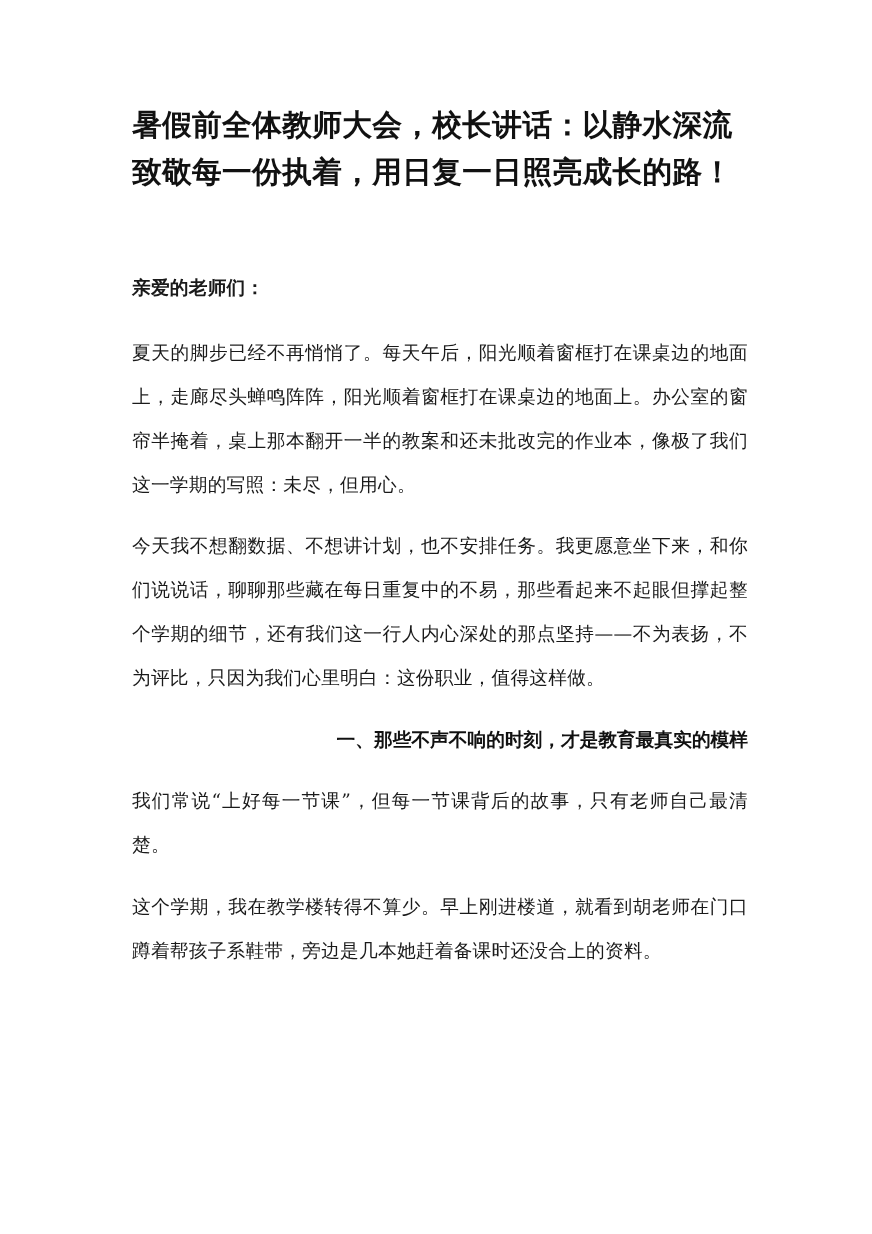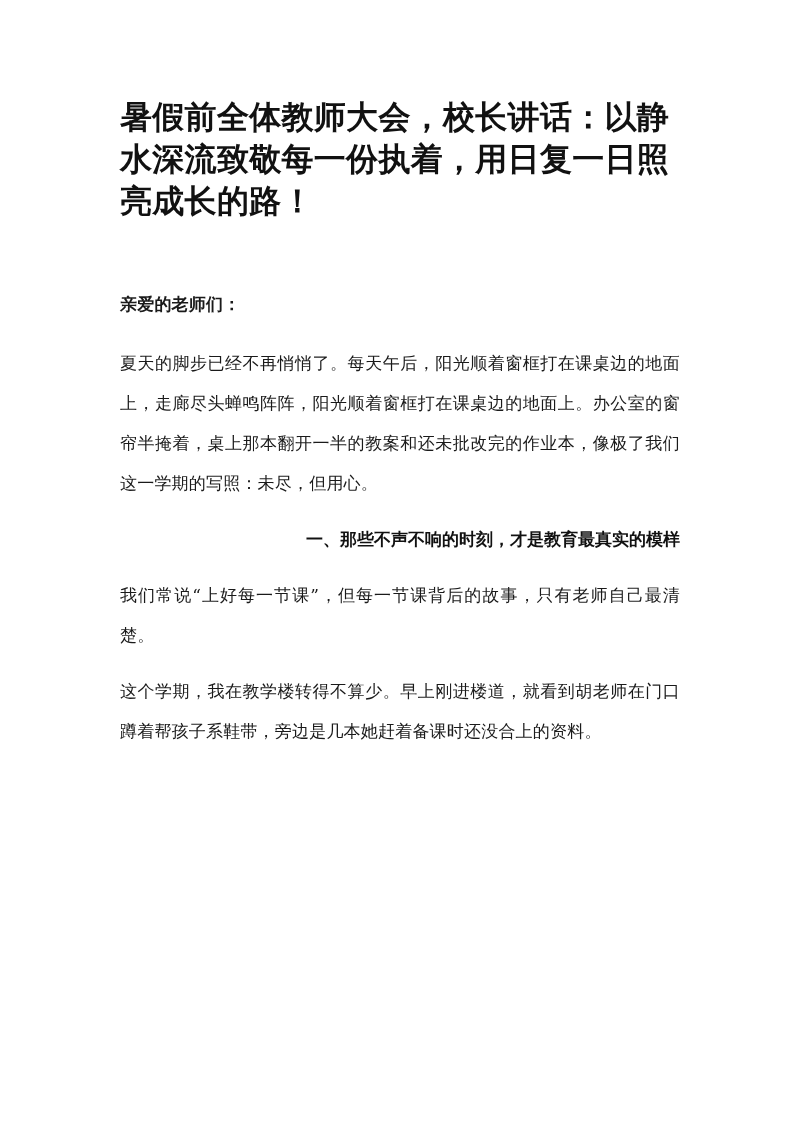--- a/index.html
+++ b/index.html
@@ -15,23 +15,23 @@
     font-family: "DejaVu Serif", "Liberation Serif", serif;
     color: #1a1a1a;
   }
   .page {
     position: absolute;
     left: 120px;
     top: 96px;
     width: 560px;
   }
   .title {
-    font-family: Liberation Serif, serif;
+    font-family: Liberation Mono, monospace;
     font-weight: bold;
-    font-size: 32px;
+    font-size: 27px;
     line-height: 42px;
     margin: 0;
     letter-spacing: 0.3px;
     color: #111;
   }
   .spacer {
     height: 62px;
   }
   .para {
     font-size: 17px;
@@ -57,18 +57,19 @@
 </head>
 <body>
 
 <div class="page">
   <h1 class="title">暑假前全体教师大会，校长讲话：以静水深流致敬每一份执着，用日复一日照亮成长的路！</h1>
   <div class="spacer"></div>
 
   <p class="para short">亲爱的老师们：</p>
 
   <p class="para">夏天的脚步已经不再悄悄了。每天午后，阳光顺着窗框打在课桌边的地面上，走廊尽头蝉鸣阵阵，阳光顺着窗框打在课桌边的地面上。办公室的窗帘半掩着，桌上那本翻开一半的教案和还未批改完的作业本，像极了我们这一学期的写照：未尽，但用心。</p>
+  <p class="para">今天我不想翻数据、不想讲计划，也不安排任务。我更愿意坐下来，和你们说说话，聊聊那些藏在每日重复中的不易，那些看起来不起眼但撑起整个学期的细节，还有我们这一行人内心深处的那点坚持——不为表扬，不为评比，只因为我们心里明白：这份职业，值得这样做。</p>
 
   <h2 class="heading">一、那些不声不响的时刻，才是教育最真实的模样</h2>
 
   <p class="para">我们常说“上好每一节课”，但每一节课背后的故事，只有老师自己最清楚。</p>
   <p class="para">这个学期，我在教学楼转得不算少。早上刚进楼道，就看到胡老师在门口蹲着帮孩子系鞋带，旁边是几本她赶着备课时还没合上的资料。</p>
 </div>
 
 </body></html>

